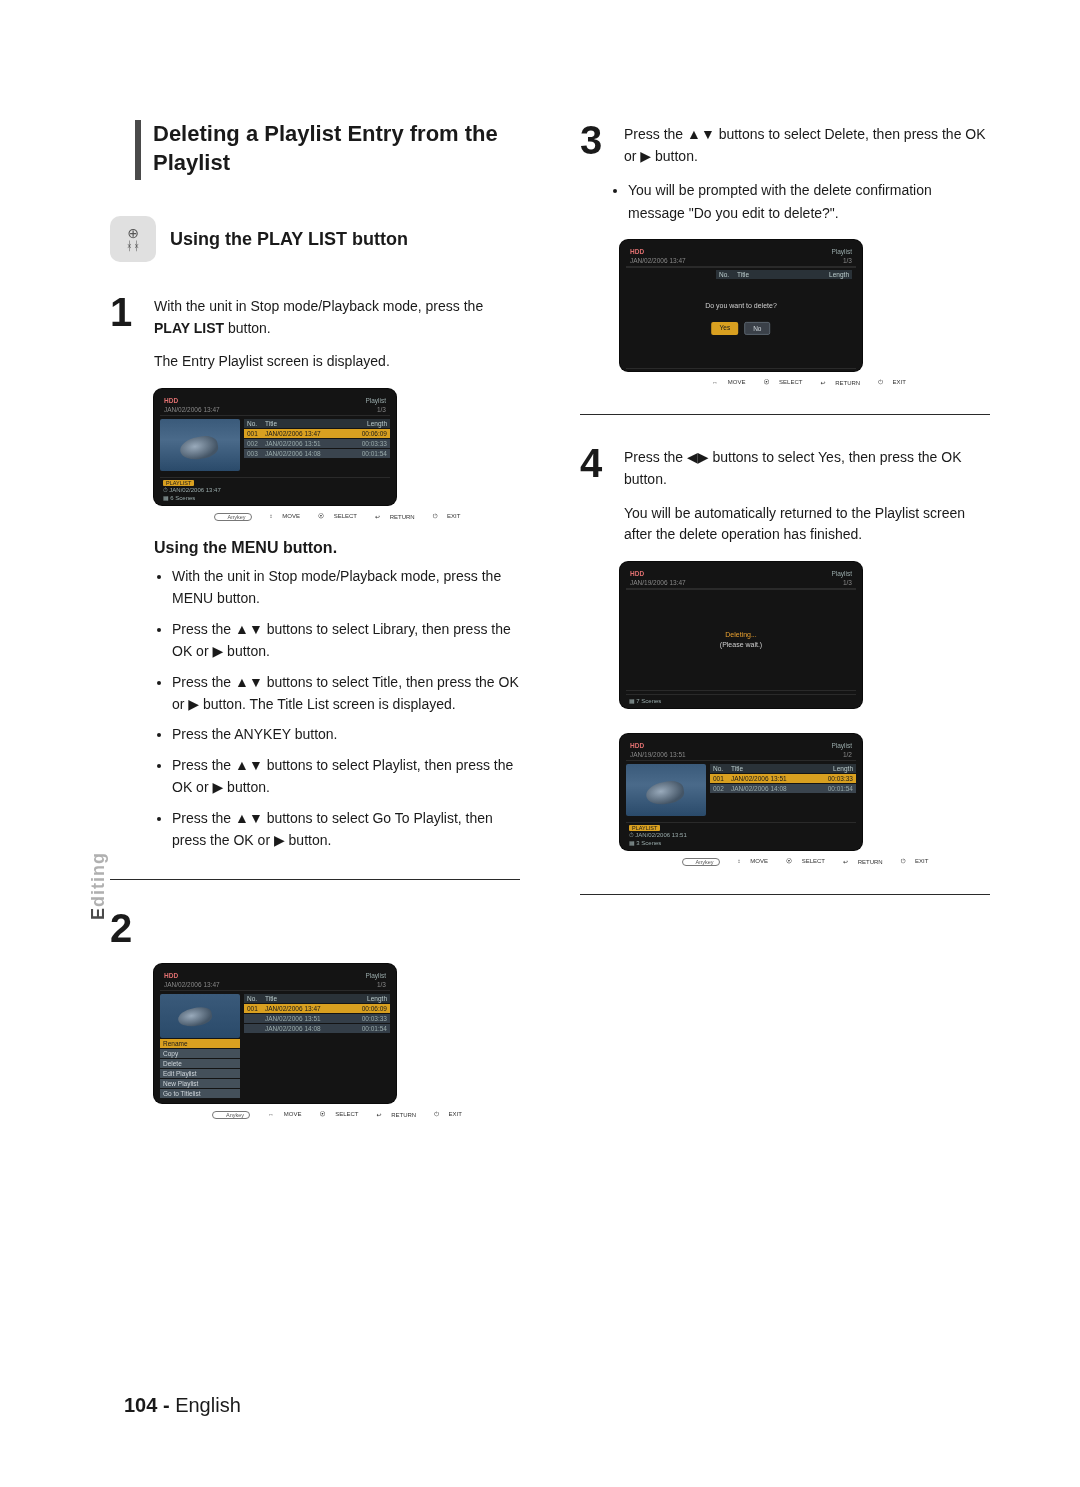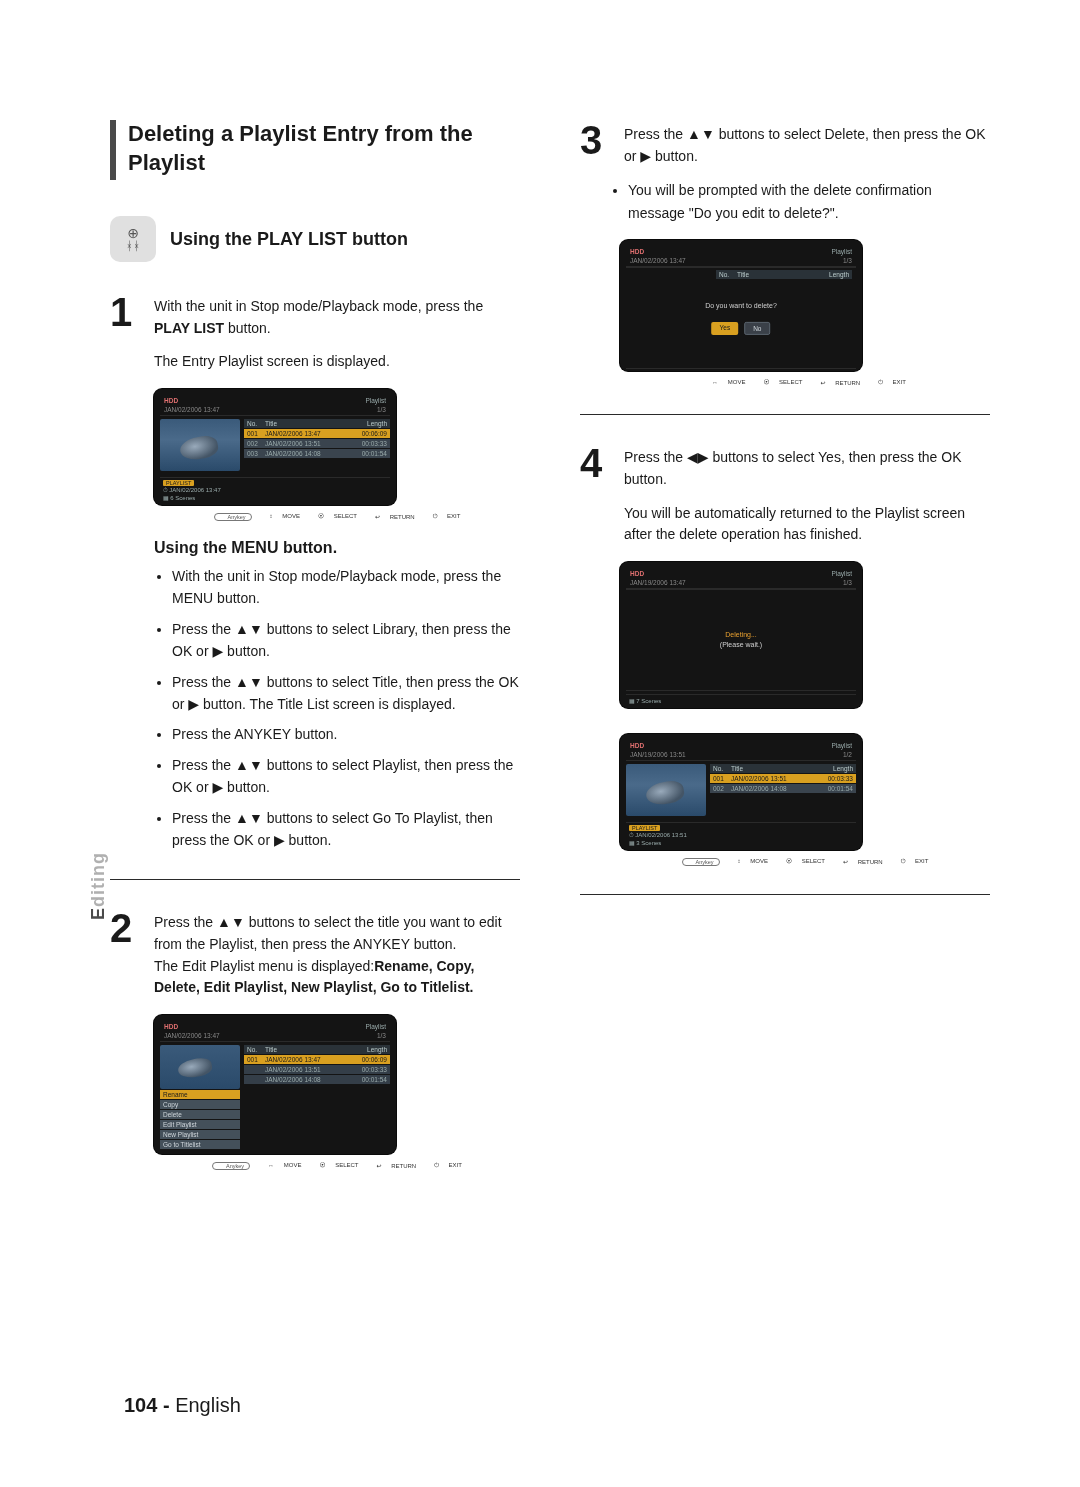--- a/index.html
+++ b/index.html
@@ -18,20 +18,21 @@
   }
   .column {
     flex: 1;
     min-width: 0;
   }
   .section-title {
     display: flex;
     align-items: flex-start;
     gap: 12px;
     margin-bottom: 30px;
+    margin-left: 25px;
   }
   .section-title .bar {
     width: 6px;
     min-height: 60px;
     background: #4a4a4a;
     flex-shrink: 0;
   }
   .section-title h2 {
     margin: 0;
     font-size: 22px;
@@ -381,24 +382,20 @@
       <li>Press the ▲▼ buttons to select Title, then press the OK or ▶ button. The Title List screen is displayed.</li>
       <li>Press the ANYKEY button.</li>
       <li>Press the ▲▼ buttons to select Playlist, then press the OK or ▶ button.</li>
       <li>Press the ▲▼ buttons to select Go To Playlist, then press the OK or ▶ button.</li>
     </ul>
 
     <hr class="hr">
 
     <div class="step">
       <div class="num">2</div>
-      <div class="body">
-        <span>Press the ▲▼ buttons to select the title you want to edit from the Playlist, then press the ANYKEY button.</span><br>
-        <span>The Edit Playlist menu is displayed:</span><b>Rename, Copy, Delete, Edit Playlist, New Playlist, Go to Titlelist.</b>
-      </div>
     </div>
 
     <div class="osd-wrap">
       <div class="osd">
         <div class="osd-header">
           <span class="label">HDD</span>
           <span class="right">Playlist</span>
         </div>
         <div class="osd-subhdr">
           <span>JAN/02/2006 13:47</span>

